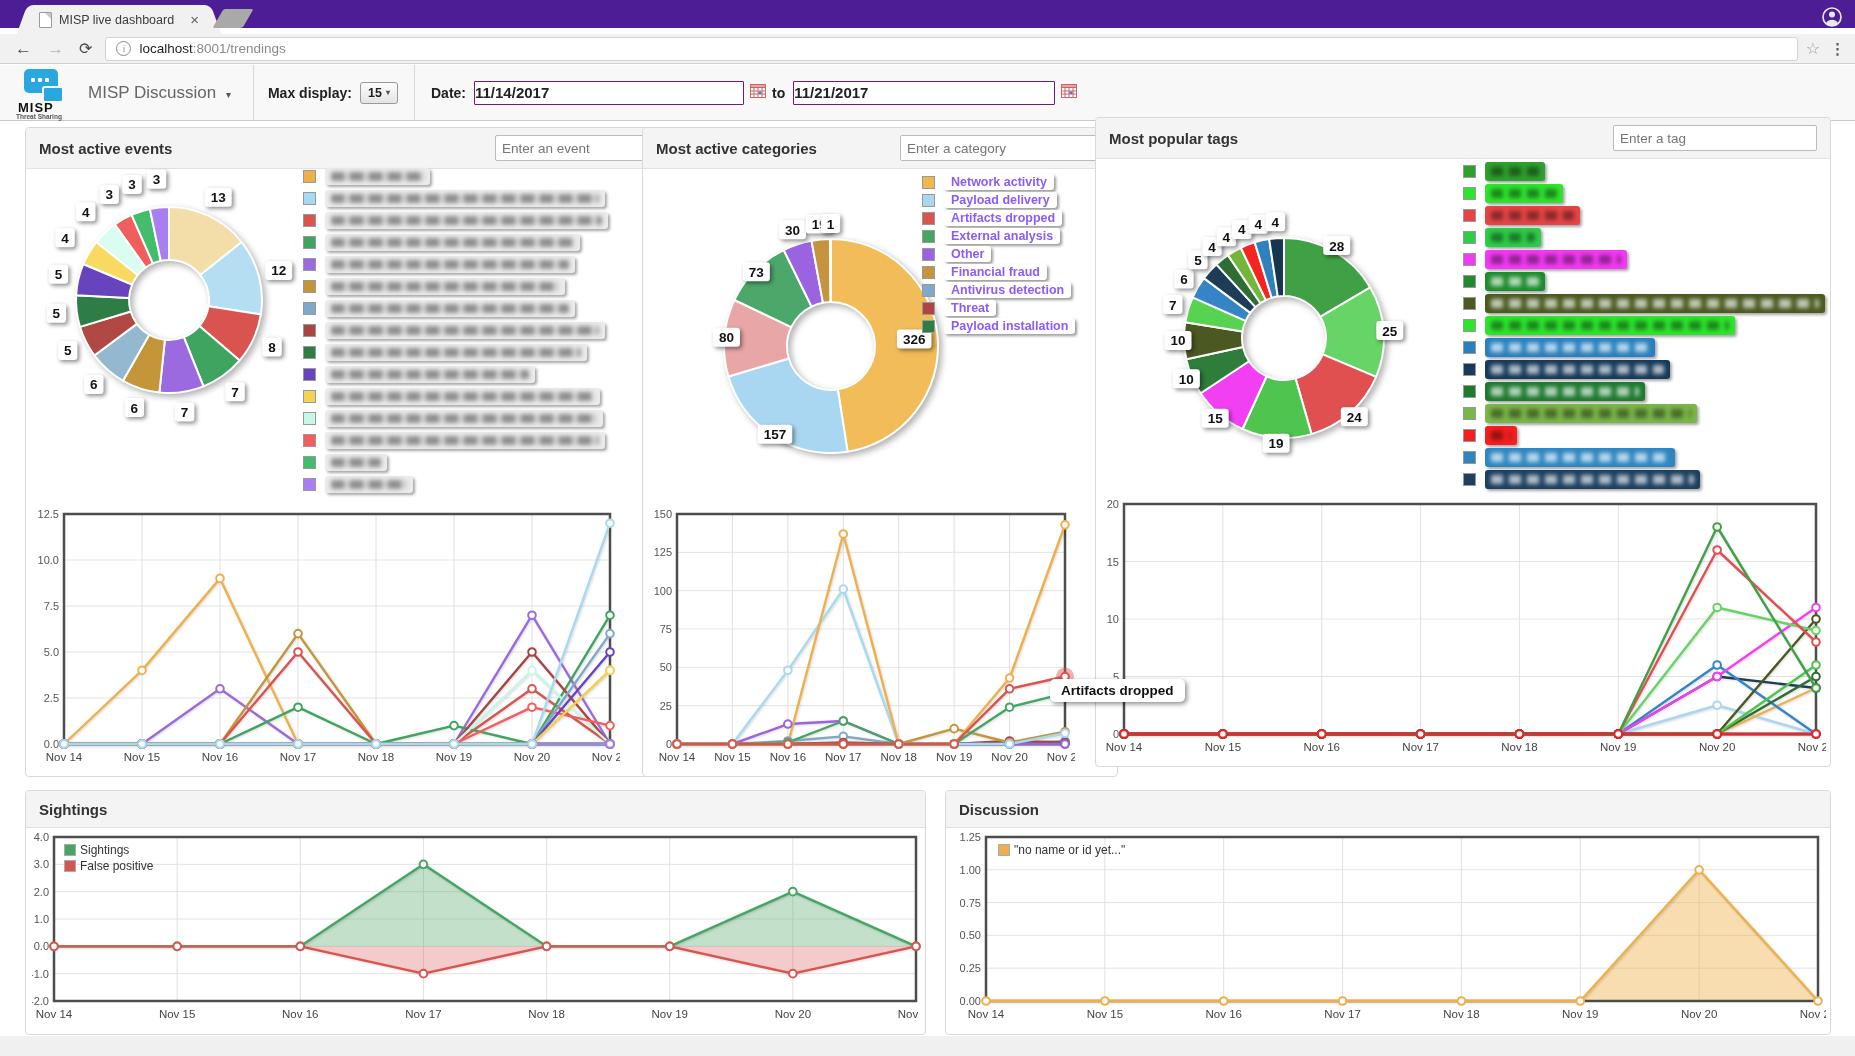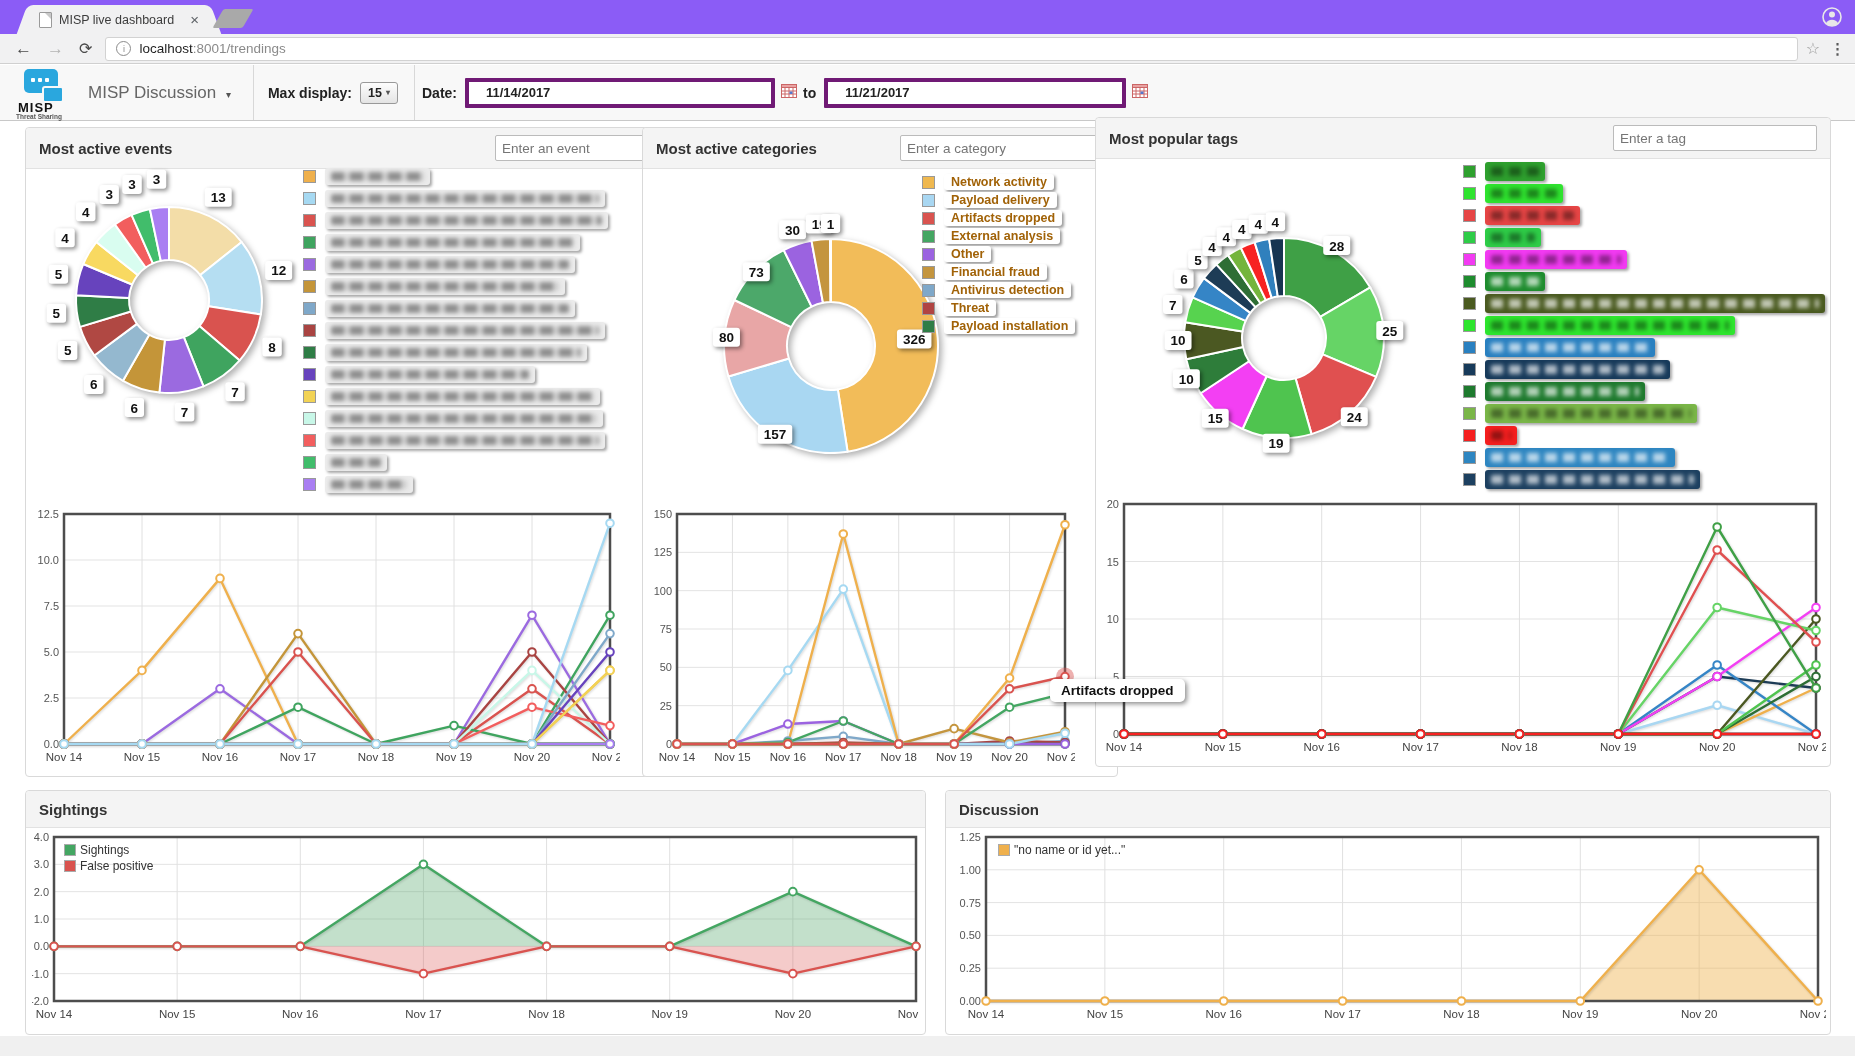--- a/index.html
+++ b/index.html
@@ -1,19 +1,19 @@
 <!DOCTYPE html>
 <html><head>
 <meta charset="utf-8">
 <style>
   html,body{margin:0;padding:0}
   body{width:1855px;height:1056px;position:relative;overflow:hidden;
        font-family:"Liberation Sans",sans-serif;background:#ffffff}
   
-  .tabbar{position:absolute;left:0;top:0;width:1855px;height:34px;background:#8b5cf6}
+  .tabbar{position:absolute;left:0;top:0;width:1855px;height:28px;background:#4c1d95}
   .tab{position:absolute;left:30px;top:5px;width:178px;height:29px;background:#f1f1f2;
        border-radius:7px 7px 0 0;display:flex;align-items:center;padding:0 9px;box-sizing:border-box}
   .tab:before,.tab:after{content:"";position:absolute;top:0;width:14px;height:29px;background:#f1f1f2}
   .tab:before{left:-8px;transform:skewX(-20deg);border-radius:6px 0 0 0}
   .tab:after{right:-8px;transform:skewX(20deg);border-radius:0 6px 0 0}
   .favicon{width:11px;height:14px;background:#fff;border:1px solid #9a9a9a;border-radius:1px;
            margin-right:7px;flex:none;position:relative}
   .favicon:after{content:"";position:absolute;right:0;top:0;border:3px solid #c9c9c9;
            border-left-color:transparent;border-bottom-color:transparent}
   .tab-title{font-size:12.5px;color:#3c3c3c;white-space:nowrap;overflow:hidden;max-width:118px}
@@ -45,41 +45,41 @@
   .logo-word{position:absolute;left:6px;top:32px;font-weight:bold;font-size:13px;color:#111;letter-spacing:1px}
   .logo-sub{position:absolute;left:4px;top:45px;font-size:6.5px;color:#555;font-weight:bold}
   .navtitle{font-size:17px;color:#666;margin-left:14px;white-space:nowrap}
   .caret{font-size:10px;color:#555;margin-left:5px}
   .vsep{width:1px;height:55px;background:#d8d8d8;flex:none}
   .hlabel{font-weight:bold;font-size:14px;color:#222;white-space:nowrap}
   .mdselect{margin-left:8px;width:36px;height:20px;border:1px solid #999;border-radius:3px;
             background:linear-gradient(#fdfdfd,#e4e4e4);display:flex;align-items:center;justify-content:center;
             font-size:12.5px;font-weight:bold;color:#222}
   .mdselect .caret{margin-left:4px;font-size:8px}
-  .dateinput{height:22px;border:4px solid #701a75;border-radius:1px;font-family:inherit;
-             font-size:13px;font-weight:bold;color:#222;padding:0 17px}
+  .dateinput{height:22px;border:1px solid #701a75;border-radius:1px;font-family:inherit;
+             font-size:15px;font-weight:bold;color:#222;padding:0 0}
   .calicon{margin:0 6px;flex:none}
   
   .panel{position:absolute;background:#fff;border:1px solid #d9d9d9;border-radius:4px;box-sizing:border-box}
   .phead{height:40px;background:#f4f4f4;border-bottom:1px solid #e2e2e2;border-radius:4px 4px 0 0;
          display:flex;align-items:center;justify-content:space-between;padding:0 13px}
   .phead.small{height:36px}
   .ptitle{font-weight:bold;font-size:15px;color:#333}
   .pinput{width:190px;height:24px;border:1px solid #bbb;border-radius:2px;padding:0 6px;
           font-size:13.5px;color:#333;font-family:inherit;box-sizing:content-box}
   .abs{position:absolute}
   svg text{font-family:"Liberation Sans",sans-serif}
   .legend{position:absolute}
   .lg-row{display:flex;align-items:center}
   .lg-swatch{width:13px;height:13px;border:1px solid #999;box-sizing:border-box;flex:none}
   .lg-pill{margin-left:9px;border-radius:3px;box-shadow:2px 2px 3px rgba(0,0,0,0.35);
            display:flex;align-items:center;padding:0 6px;box-sizing:border-box}
   .blurbar{height:9px;filter:blur(2.2px);border-radius:2px}
   .npill{margin-left:9px;background:#fff;box-shadow:2px 2px 3px rgba(0,0,0,0.4);border-radius:3px;
-         padding:1px 7px;font-weight:bold;font-size:12.5px;color:#a16207;white-space:nowrap}
+         padding:1px 7px;font-weight:bold;font-size:12.5px;color:#8b5cf6;white-space:nowrap}
   .donut-g{filter:drop-shadow(3px 3px 3px rgba(0,0,0,0.3))}
   .pillshadow{filter:drop-shadow(2px 2px 2px rgba(0,0,0,0.45))}
   .lineshadow{filter:drop-shadow(1.5px 1.5px 1px rgba(0,0,0,0.15))}
   .inchart-legend{position:absolute;font-size:12px;color:#333}
   .inchart-legend .lg-row{margin-bottom:2px}
   .inchart-legend .sw{width:12px;height:12px;border:1px solid #aaa;box-sizing:border-box;margin-right:4px}
   .tooltip{position:absolute;left:1050px;top:679px;background:#fff;border-radius:5px;z-index:60;
            box-shadow:2px 2px 5px rgba(0,0,0,0.45);padding:4px 11px;font-weight:bold;font-size:13.5px;color:#111}
   .footer{position:absolute;left:0;top:1036px;width:1855px;height:20px;background:#f0f0f0}
 </style>
@@ -128,21 +128,21 @@
     <span>MISP Discussion</span>
     <span class="caret">▾</span>
   </div>
   <div class="vsep" style="margin-left:22px"></div>
   <span class="hlabel" style="margin-left:14px">Max display:</span>
   <div class="mdselect">
     <span>15</span>
     <span class="caret">▾</span>
   </div>
   <div class="vsep" style="margin-left:16px"></div>
-  <span class="hlabel" style="margin-left:7px">Date:</span>
+  <span class="hlabel" style="margin-left:16px">Date:</span>
   <input class="dateinput" style="margin-left: 8px; width: 268px;" value="11/14/2017">
   <span class="calicon">
     <svg width="16" height="15" viewBox="0 0 16 15">
       <rect x="0.5" y="1.5" width="15" height="13" fill="#fff" stroke="#cc6666"></rect>
       <rect x="0.5" y="1.5" width="15" height="3" fill="#e8a3a3" stroke="#cc6666"></rect>
       <path d="M4 4.5V14.5 M8 4.5V14.5 M12 4.5V14.5 M0.5 8H15.5 M0.5 11H15.5" stroke="#cc6666" stroke-width="1" fill="none"></path>
       <rect x="8.5" y="8.5" width="3" height="2.5" fill="#5577cc"></rect>
     </svg>
   </span>
   <span class="hlabel">to</span>

